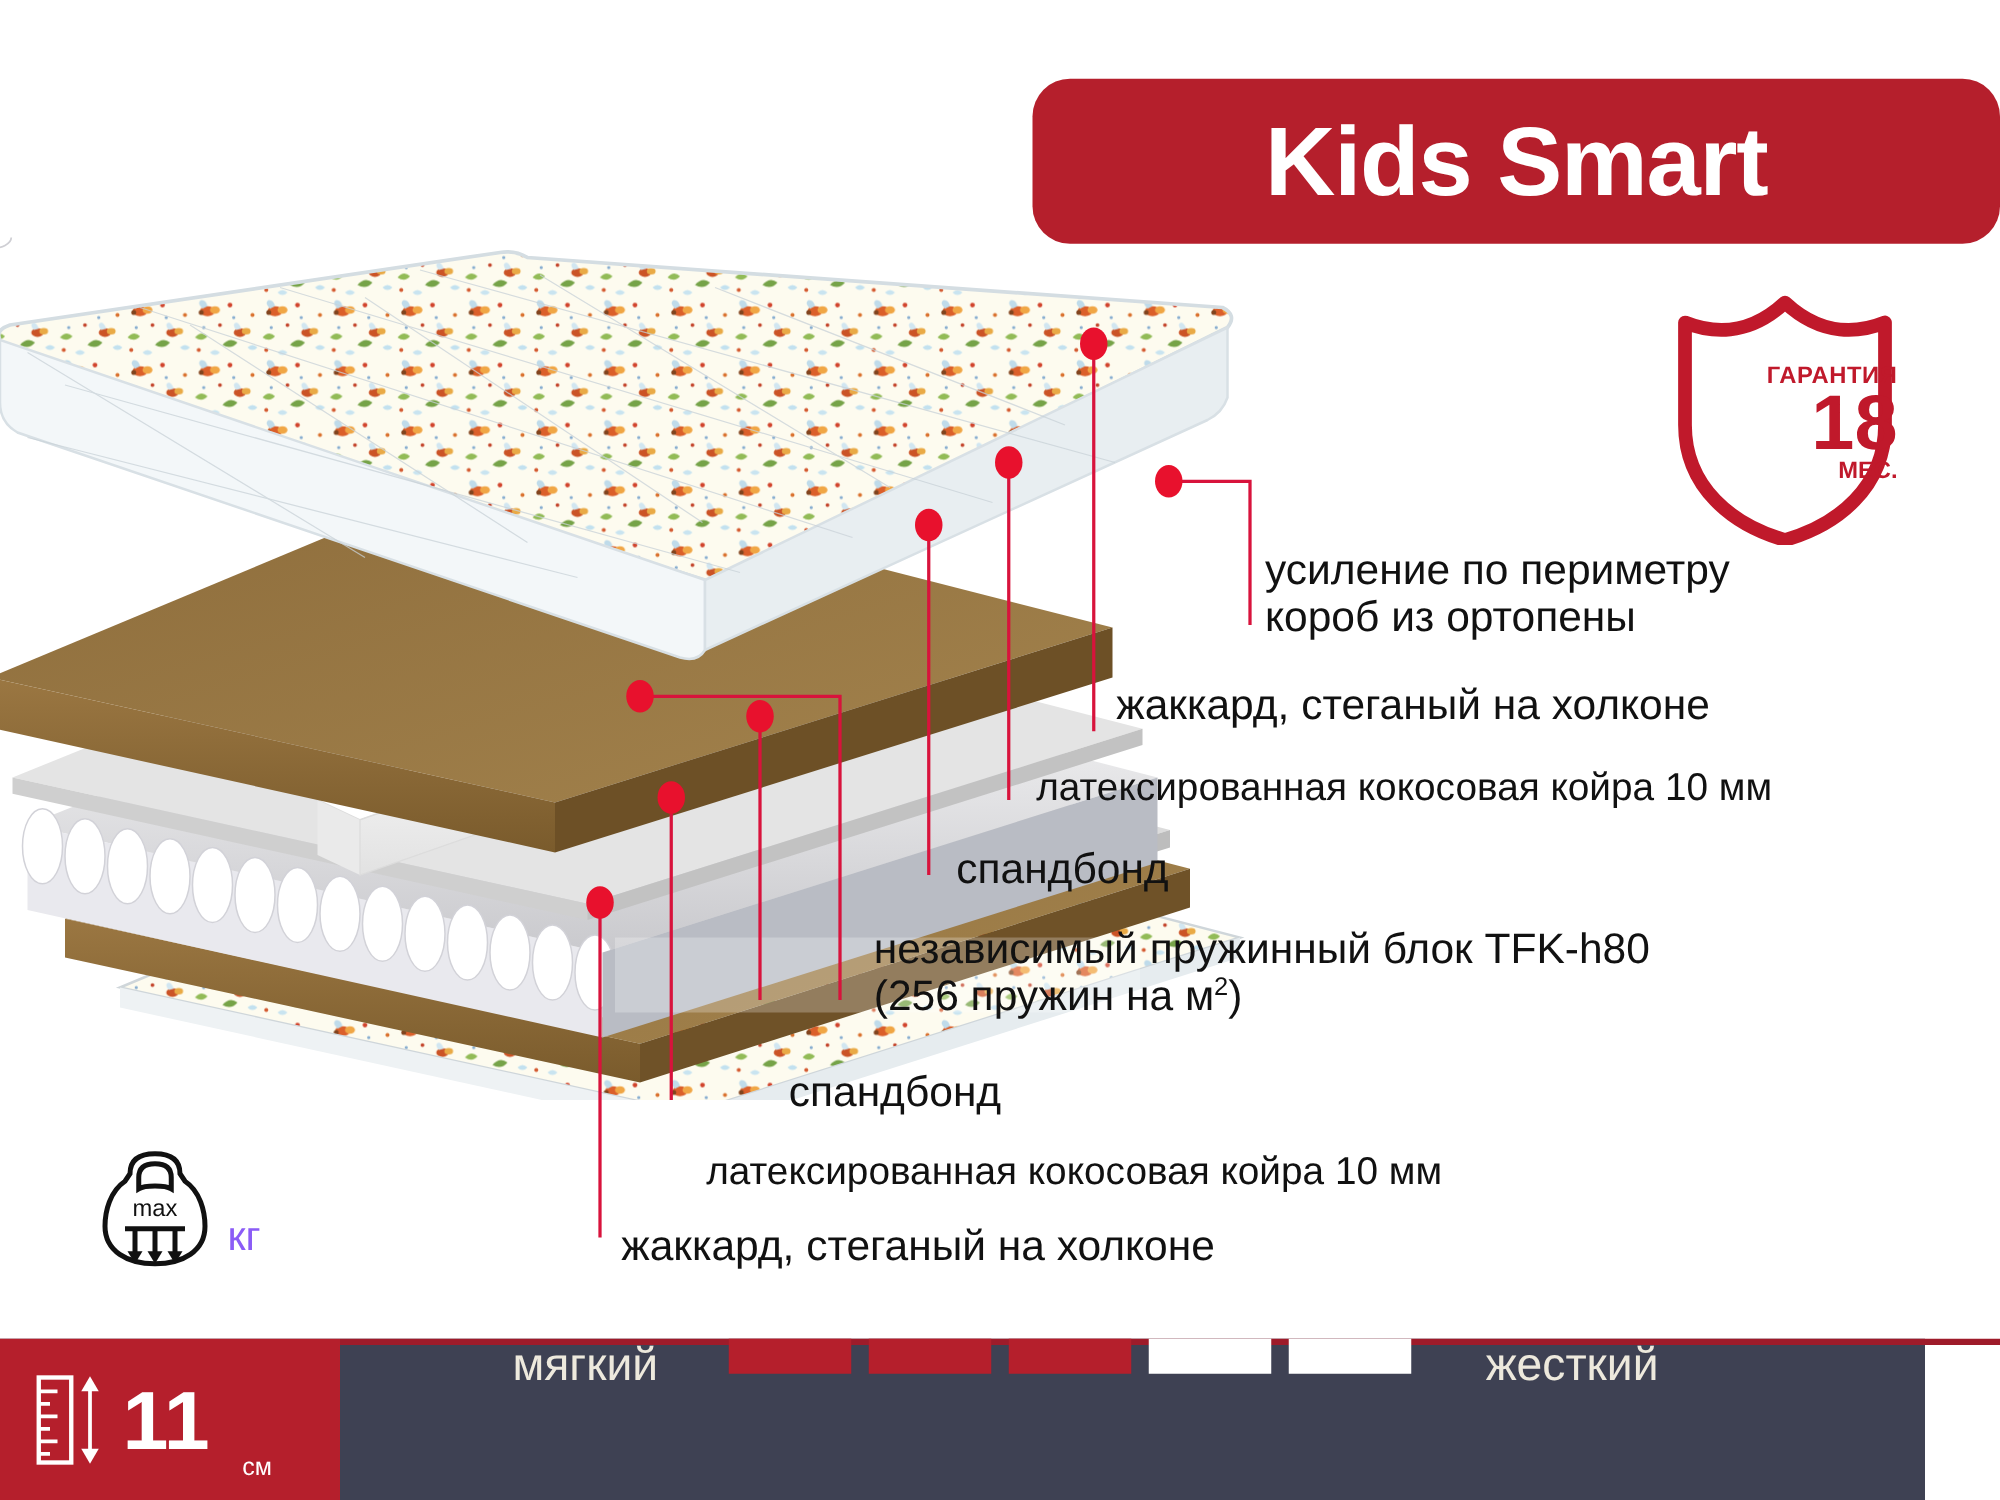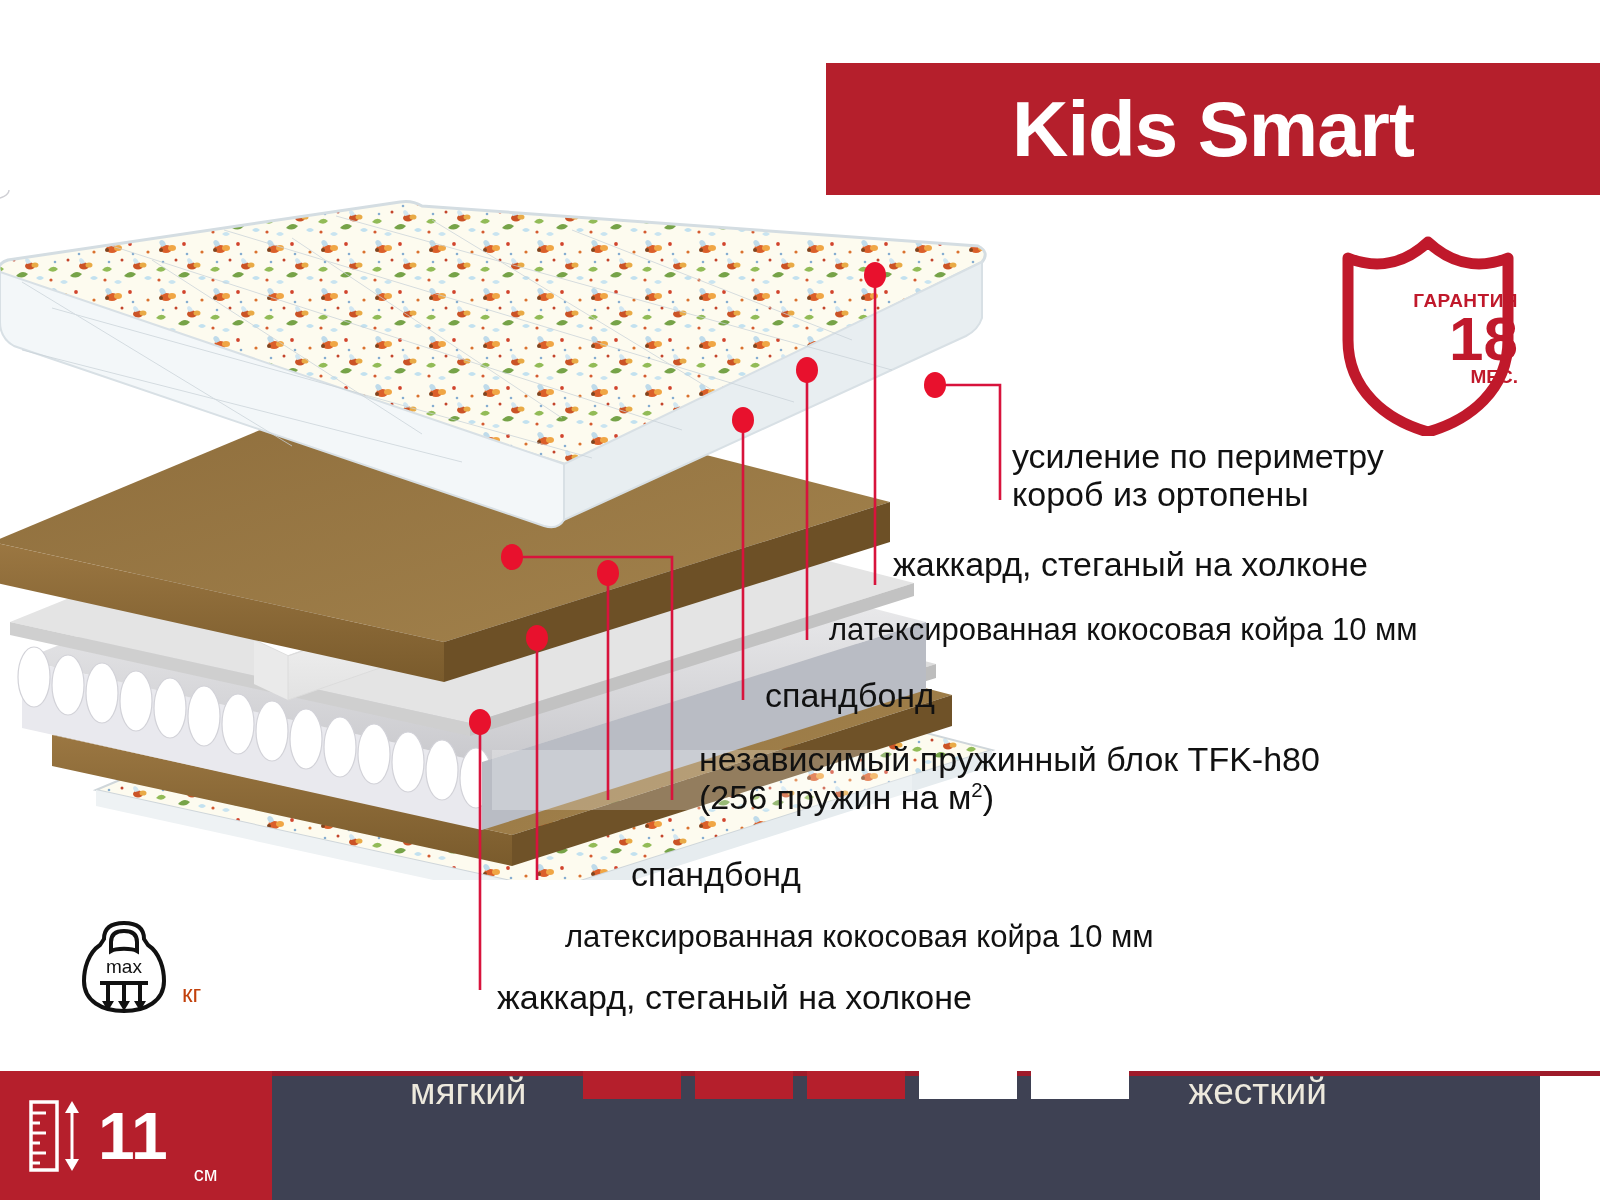--- a/index.html
+++ b/index.html
@@ -1,21 +1,21 @@
 <!DOCTYPE html>
 <html><head>
 <meta charset="utf-8">
 <style>
   html,body{margin:0;padding:0;background:#fff;}
   body{width:1600px;height:1200px;position:relative;overflow:hidden;
        font-family:"Liberation Sans","DejaVu Sans",sans-serif;color:#111;}
 
   
   .title-bar{position:absolute;left:826px;top:63px;width:774px;height:132px;
-    background:#B51F2C;display:flex;align-items:center;justify-content:center;}
+    background:#B51F2C;display:flex;align-items:center;justify-content:center;border-radius:30px;}
   .title-bar .title{color:#fff;font-size:78px;font-weight:bold;letter-spacing:-1px;
     line-height:1;}
 
   
   .shield-wrap{position:absolute;left:1338px;top:236px;width:180px;height:200px;}
   .shield-wrap svg{position:absolute;inset:0;}
   .shield-txt{position:absolute;inset:0;display:flex;flex-direction:column;
     align-items:flex-end;justify-content:center;color:#C0192B;}
   .shield-txt .g{font-size:19px;font-weight:bold;letter-spacing:.5px;margin-top:6px;}
   .shield-txt .n{font-size:62px;font-weight:bold;line-height:.95;margin-top:-2px;}
@@ -33,21 +33,21 @@
   .lbl{position:absolute;font-size:31px;line-height:1.12;color:#111;white-space:nowrap;}
   .lbl.big{font-size:34px;}
   .lbl sup{font-size:.6em;vertical-align:super;}
 
   
   .weight{position:absolute;left:78px;top:905px;width:420px;height:115px;
     display:flex;align-items:center;}
   .weight .kb{width:92px;height:108px;position:relative;flex:none;}
   .weight .num{font-size:86px;font-weight:bold;color:#B51F2C;line-height:1;
     margin-left:14px;}
-  .weight .unit{font-size:24px;color:#c2410c;margin-left:12px;align-self:flex-end;
+  .weight .unit{font-size:33px;color:#8b5cf6;margin-left:12px;align-self:flex-end;
     margin-bottom:12px;}
 
   
   .footer{position:absolute;left:0;top:1071px;width:1540px;height:129px;
     background:#3E4153;}
   .footer .accent{position:absolute;left:272px;top:0;width:1328px;height:5px;
     background:#9E1B2A;}
   .footer .height-box{position:absolute;left:0;top:0;width:272px;height:129px;
     background:#B51F2C;display:flex;align-items:center;}
   .footer .ruler{width:58px;height:74px;margin-left:28px;flex:none;position:relative;}

